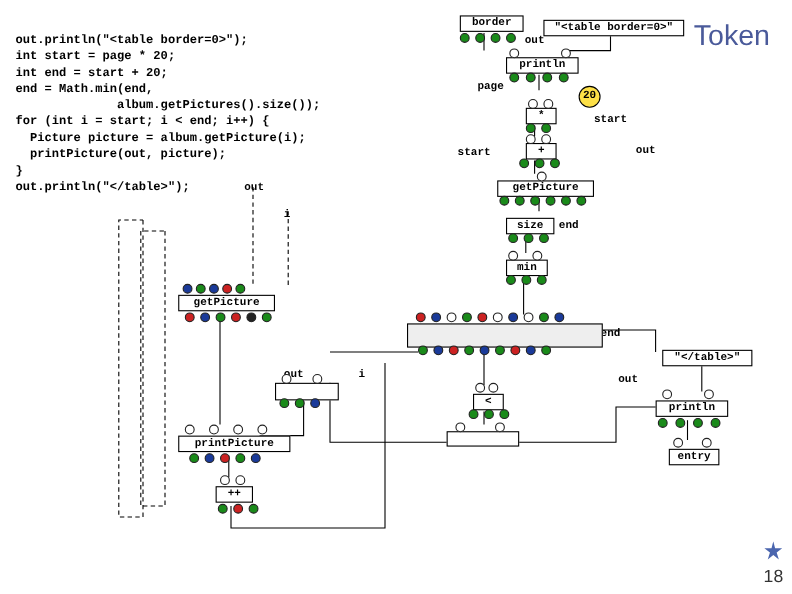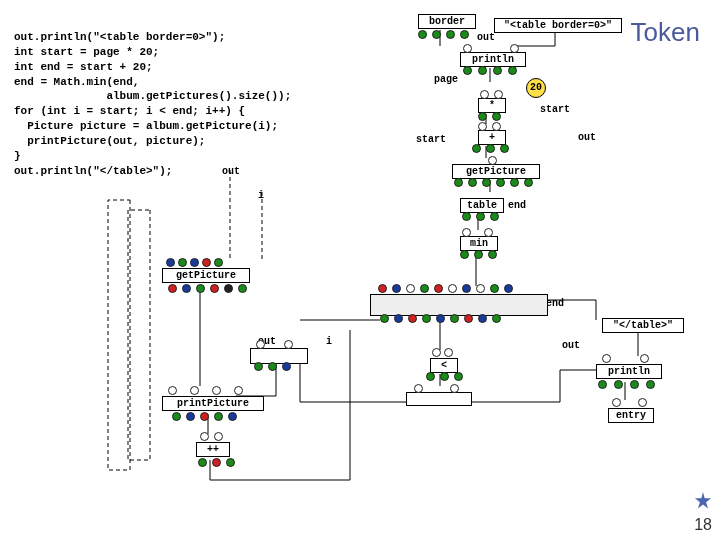--- a/index.html
+++ b/index.html
@@ -126,21 +126,21 @@
 <div class="node" style="left:478px; top:98px; width:18px;">*</div>
 <div class="lbl" style="left:540px; top:104px;">start</div>
 <div class="node" style="left:478px; top:130px; width:18px;">+</div>
 <div class="lbl" style="left:578px; top:132px;">out</div>
 <div class="lbl" style="left:416px; top:134px;">start</div>
 
 <div class="lbl" style="left:222px; top:166px;">out</div>
 <div class="lbl" style="left:258px; top:190px;">i</div>
 
 <div class="node" style="left:452px; top:164px; width:78px;">getPicture</div>
-<div class="node" style="left:460px; top:198px; width:34px;">table</div>
+<div class="node" style="left:460px; top:198px; width:34px;">size</div>
 <div class="lbl" style="left:508px; top:200px;">end</div>
 <div class="node" style="left:460px; top:236px; width:28px;">min</div>
 
 <div class="node" style="left:162px; top:268px; width:78px;">getPicture</div>
 
 <div class="node" style="left:370px; top:294px; width:168px; height:18px; background:#eee;"></div>
 <div class="lbl" style="left:546px; top:298px;">end</div>
 
 <div class="lbl" style="left:258px; top:336px;">out</div>
 <div class="lbl" style="left:326px; top:336px;">i</div>

